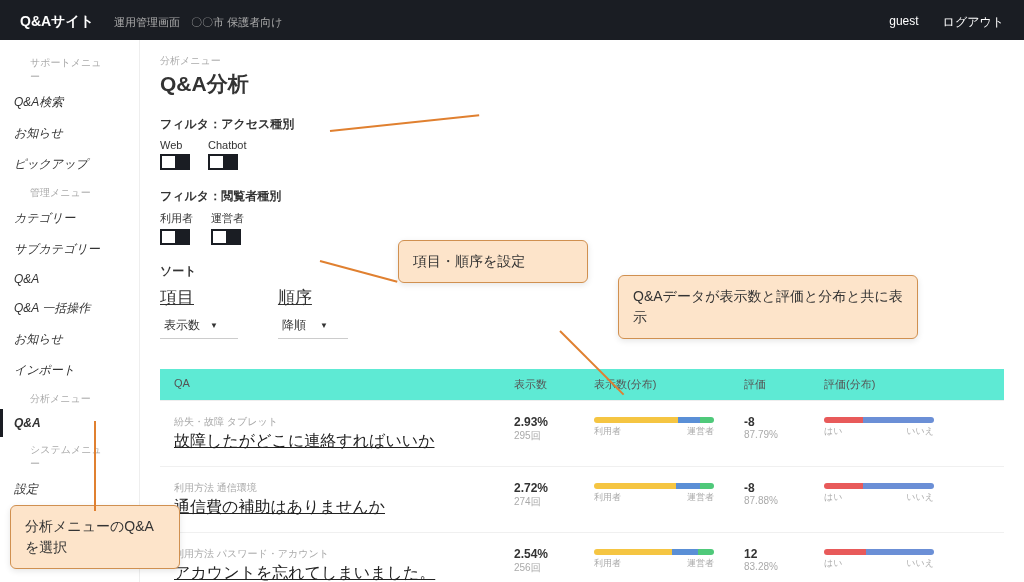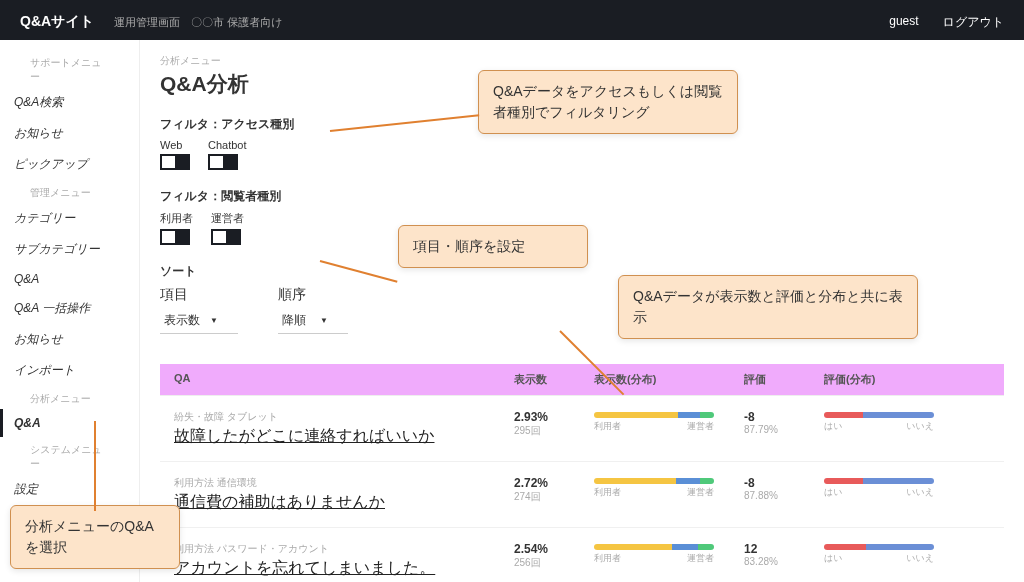--- a/index.html
+++ b/index.html
@@ -29,27 +29,27 @@
     .filter-opts { display: flex; gap: 18px; }
     .filter-opt { display: flex; flex-direction: column; align-items: flex-start; gap: 3px; }
     .filter-opt-label { font-size: 11px; }
     .toggle { width: 30px; height: 16px; border: 2px solid #1a1d23; position: relative; cursor: pointer; }
     .toggle::after { content: ""; position: absolute; width: 13px; height: 12px; background: #1a1d23; top: 0; right: 0; }
     
     .sort-block { margin-bottom: 30px; }
     .sort-title { font-size: 12px; font-weight: bold; margin-bottom: 6px; }
     .sort-row { display: flex; gap: 40px; }
     .sort-col { display: flex; flex-direction: column; gap: 4px; }
-    .sort-col-label { font-size: 14px; }
+    .sort-col-label { font-size: 17px; text-decoration: underline; }
     .select { border: none; border-bottom: 1px solid #ccc; padding: 4px 20px 4px 4px; font-size: 12px; background: #fff; position: relative; display: flex; align-items: center; gap: 10px; cursor: pointer; min-width: 70px; }
     .select .caret { font-size: 8px; margin-left: auto; }
     
     
     .table { width: 100%; }
-    .thead { display: flex; padding: 8px 14px; border-bottom: 1px solid #eee; font-size: 11px; font-weight: bold; color: #555; background: #f0abfc; }
+    .thead { display: flex; padding: 8px 14px; border-bottom: 1px solid #eee; font-size: 11px; font-weight: normal; color: #555; background: #5eead4; }
     .col-qa { flex: 0 0 340px; }
     .col-views { flex: 0 0 80px; text-align: left; }
     .col-viewsdist { flex: 0 0 150px; }
     .col-rating { flex: 0 0 80px; }
     .col-ratingdist { flex: 0 0 130px; }
     .trow { display: flex; padding: 14px; border-bottom: 1px solid #f0f0f0; align-items: flex-start; }
     .qa-cats { font-size: 10px; color: #aaa; margin-bottom: 2px; }
     .qa-title { font-size: 16px; color: #222; text-decoration: underline; }
     .views-pct { font-size: 12px; font-weight: bold; }
     .views-count { font-size: 10px; color: #aaa; }
@@ -272,24 +272,23 @@
                   <span>はい</span>
                   <span>いいえ</span>
                 </div>
               </div>
             </div>
           </div>
         </div>
     </div>
   </div>
 
-  <div class="callout" style="top:70px; left:478px; width:260px;">Q&amp;Aデータをアクセスもしくは閲覧者種別でフィルタリング</div>
   <div class="callout-line" style="top:130px; left:330px; width:150px; transform:rotate(-6deg);"></div>
 
-  <div class="callout" style="top:225px; left:398px; width:190px;">項目・順序を設定</div>
+  <div class="callout" style="top:240px; left:398px; width:190px;">項目・順序を設定</div>
   <div class="callout-line" style="top:260px; left:320px; width:80px; transform:rotate(15deg);"></div>
 
   <div class="callout" style="top:275px; left:618px; width:300px;">Q&amp;Aデータが表示数と評価と分布と共に表示</div>
   <div class="callout-line" style="top:330px; left:560px; width:90px; transform:rotate(45deg);"></div>
 
   <div class="callout" style="top:505px; left:10px; width:170px;">分析メニューのQ&amp;Aを選択</div>
   <div class="callout-line" style="top:420px; left:95px; width:90px; transform:rotate(90deg);"></div>
 </div>
 
 </body></html>

